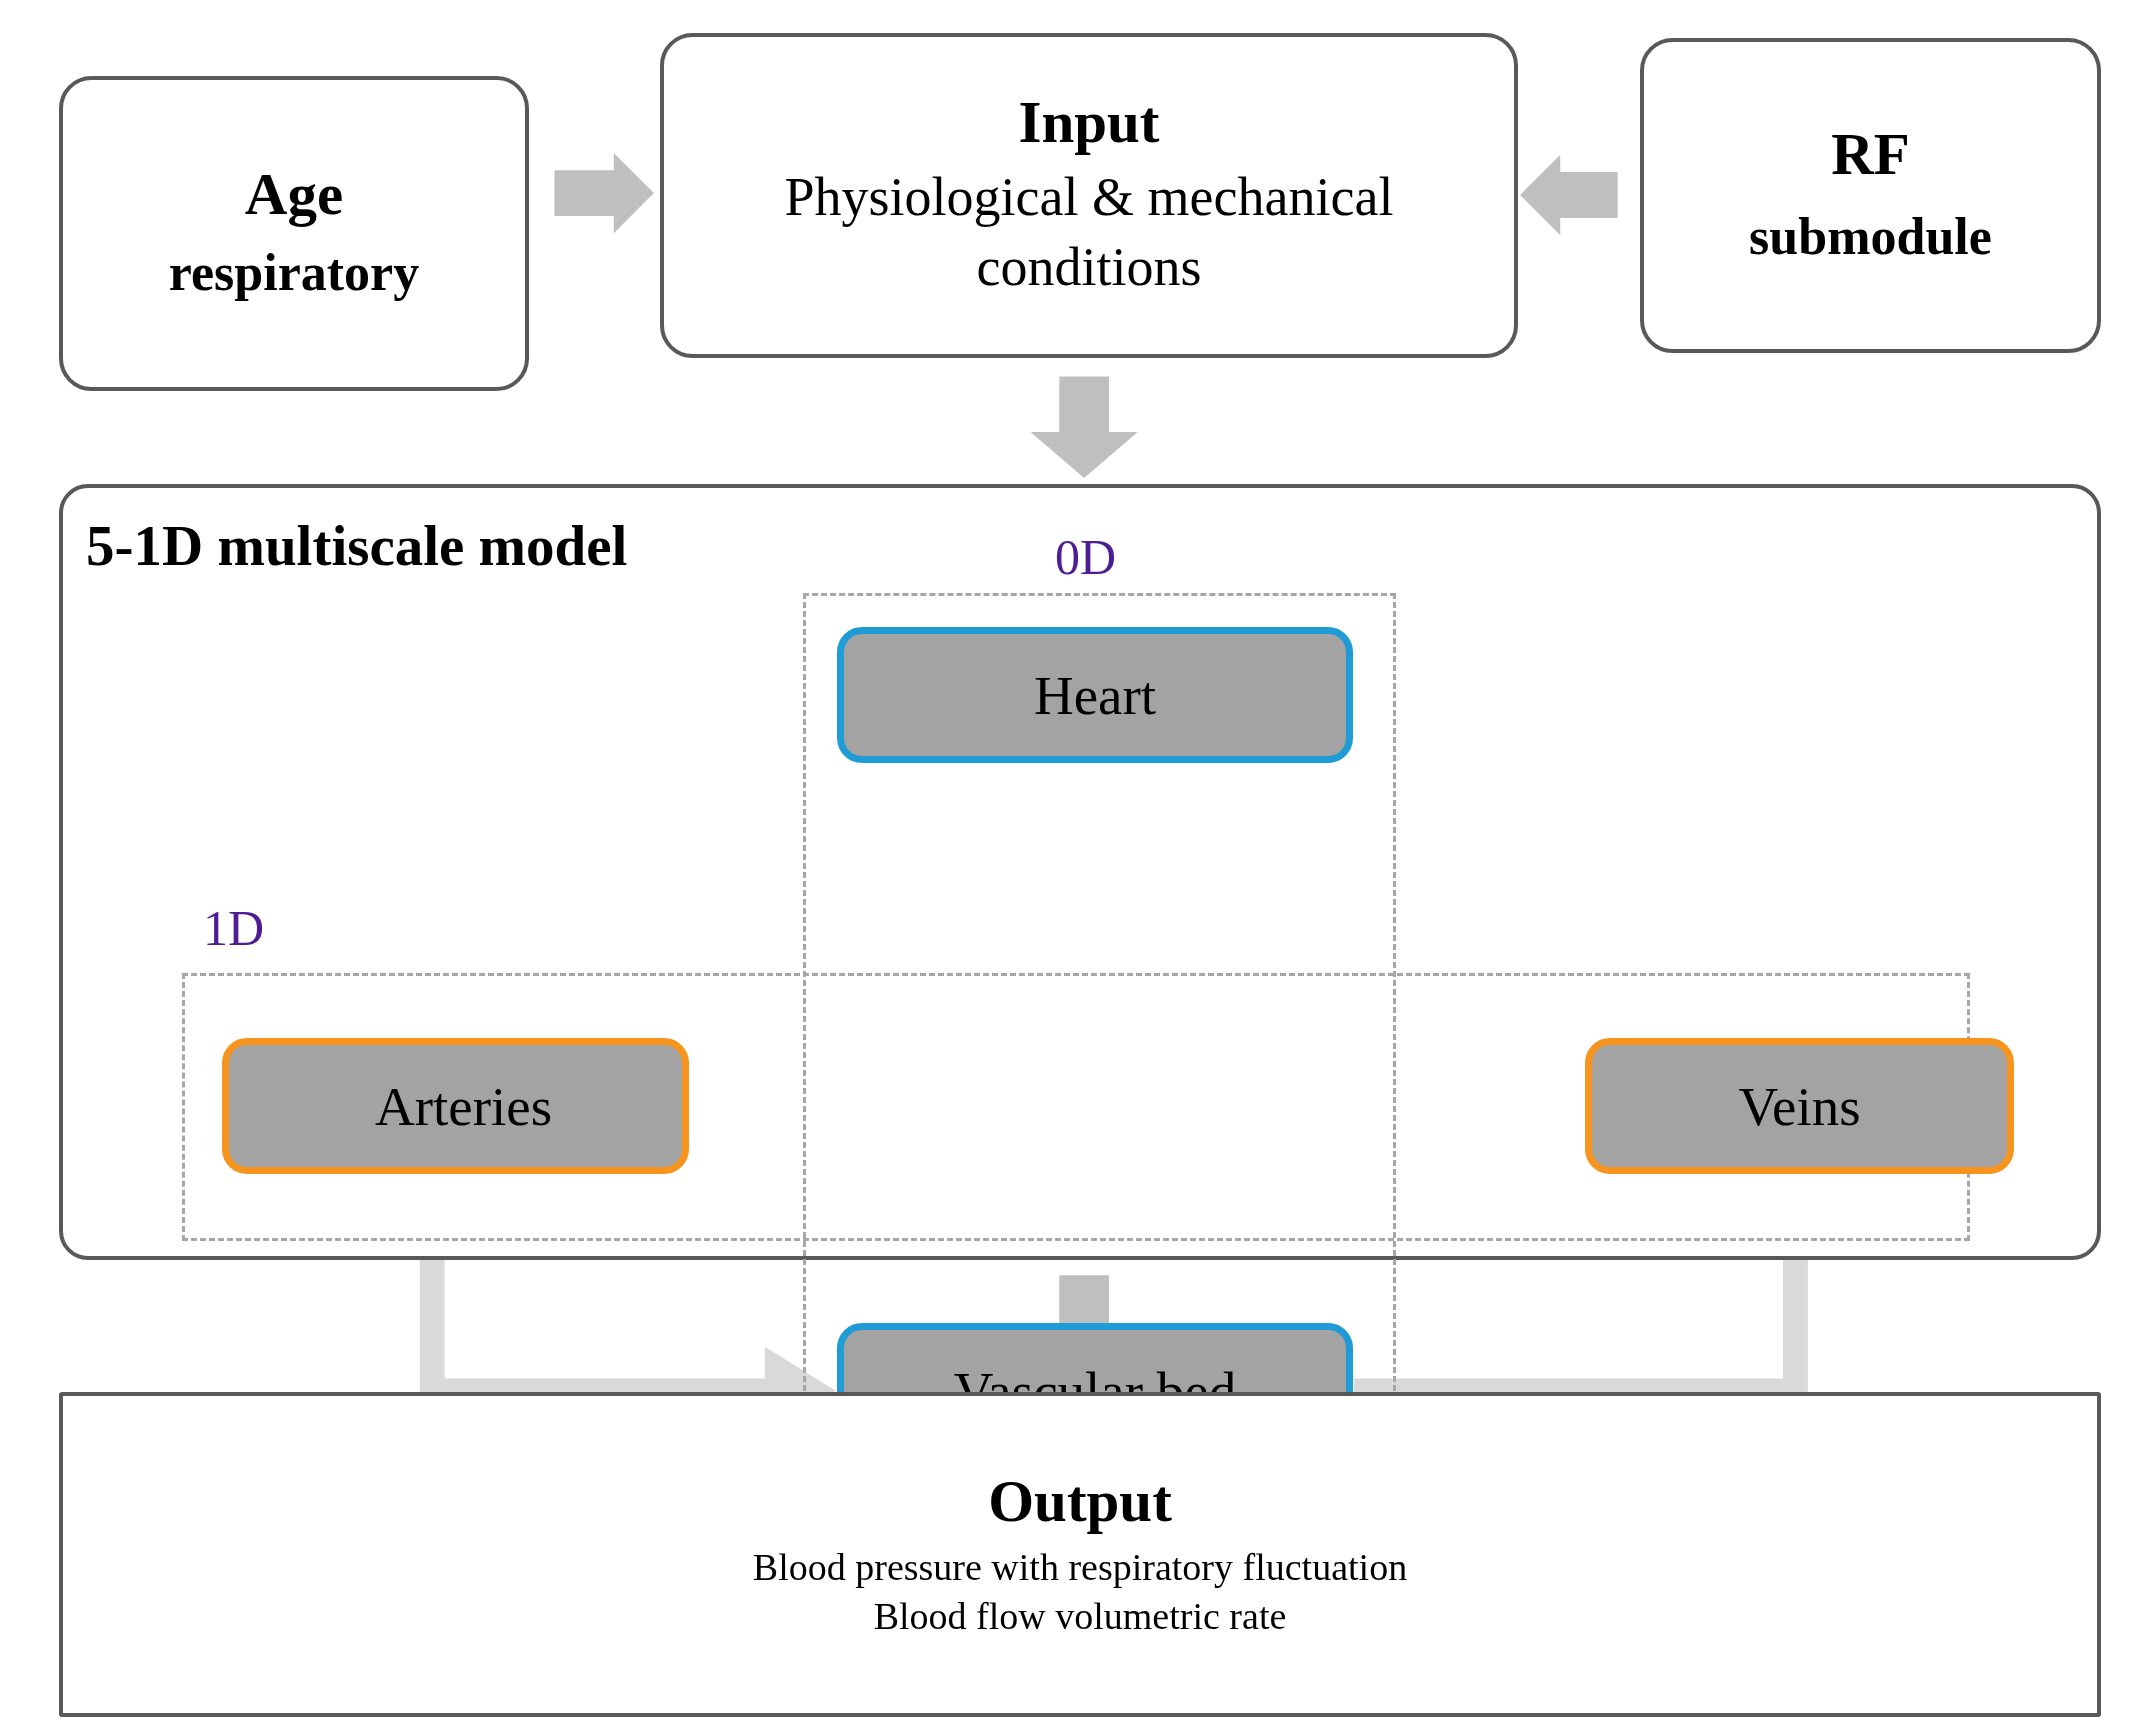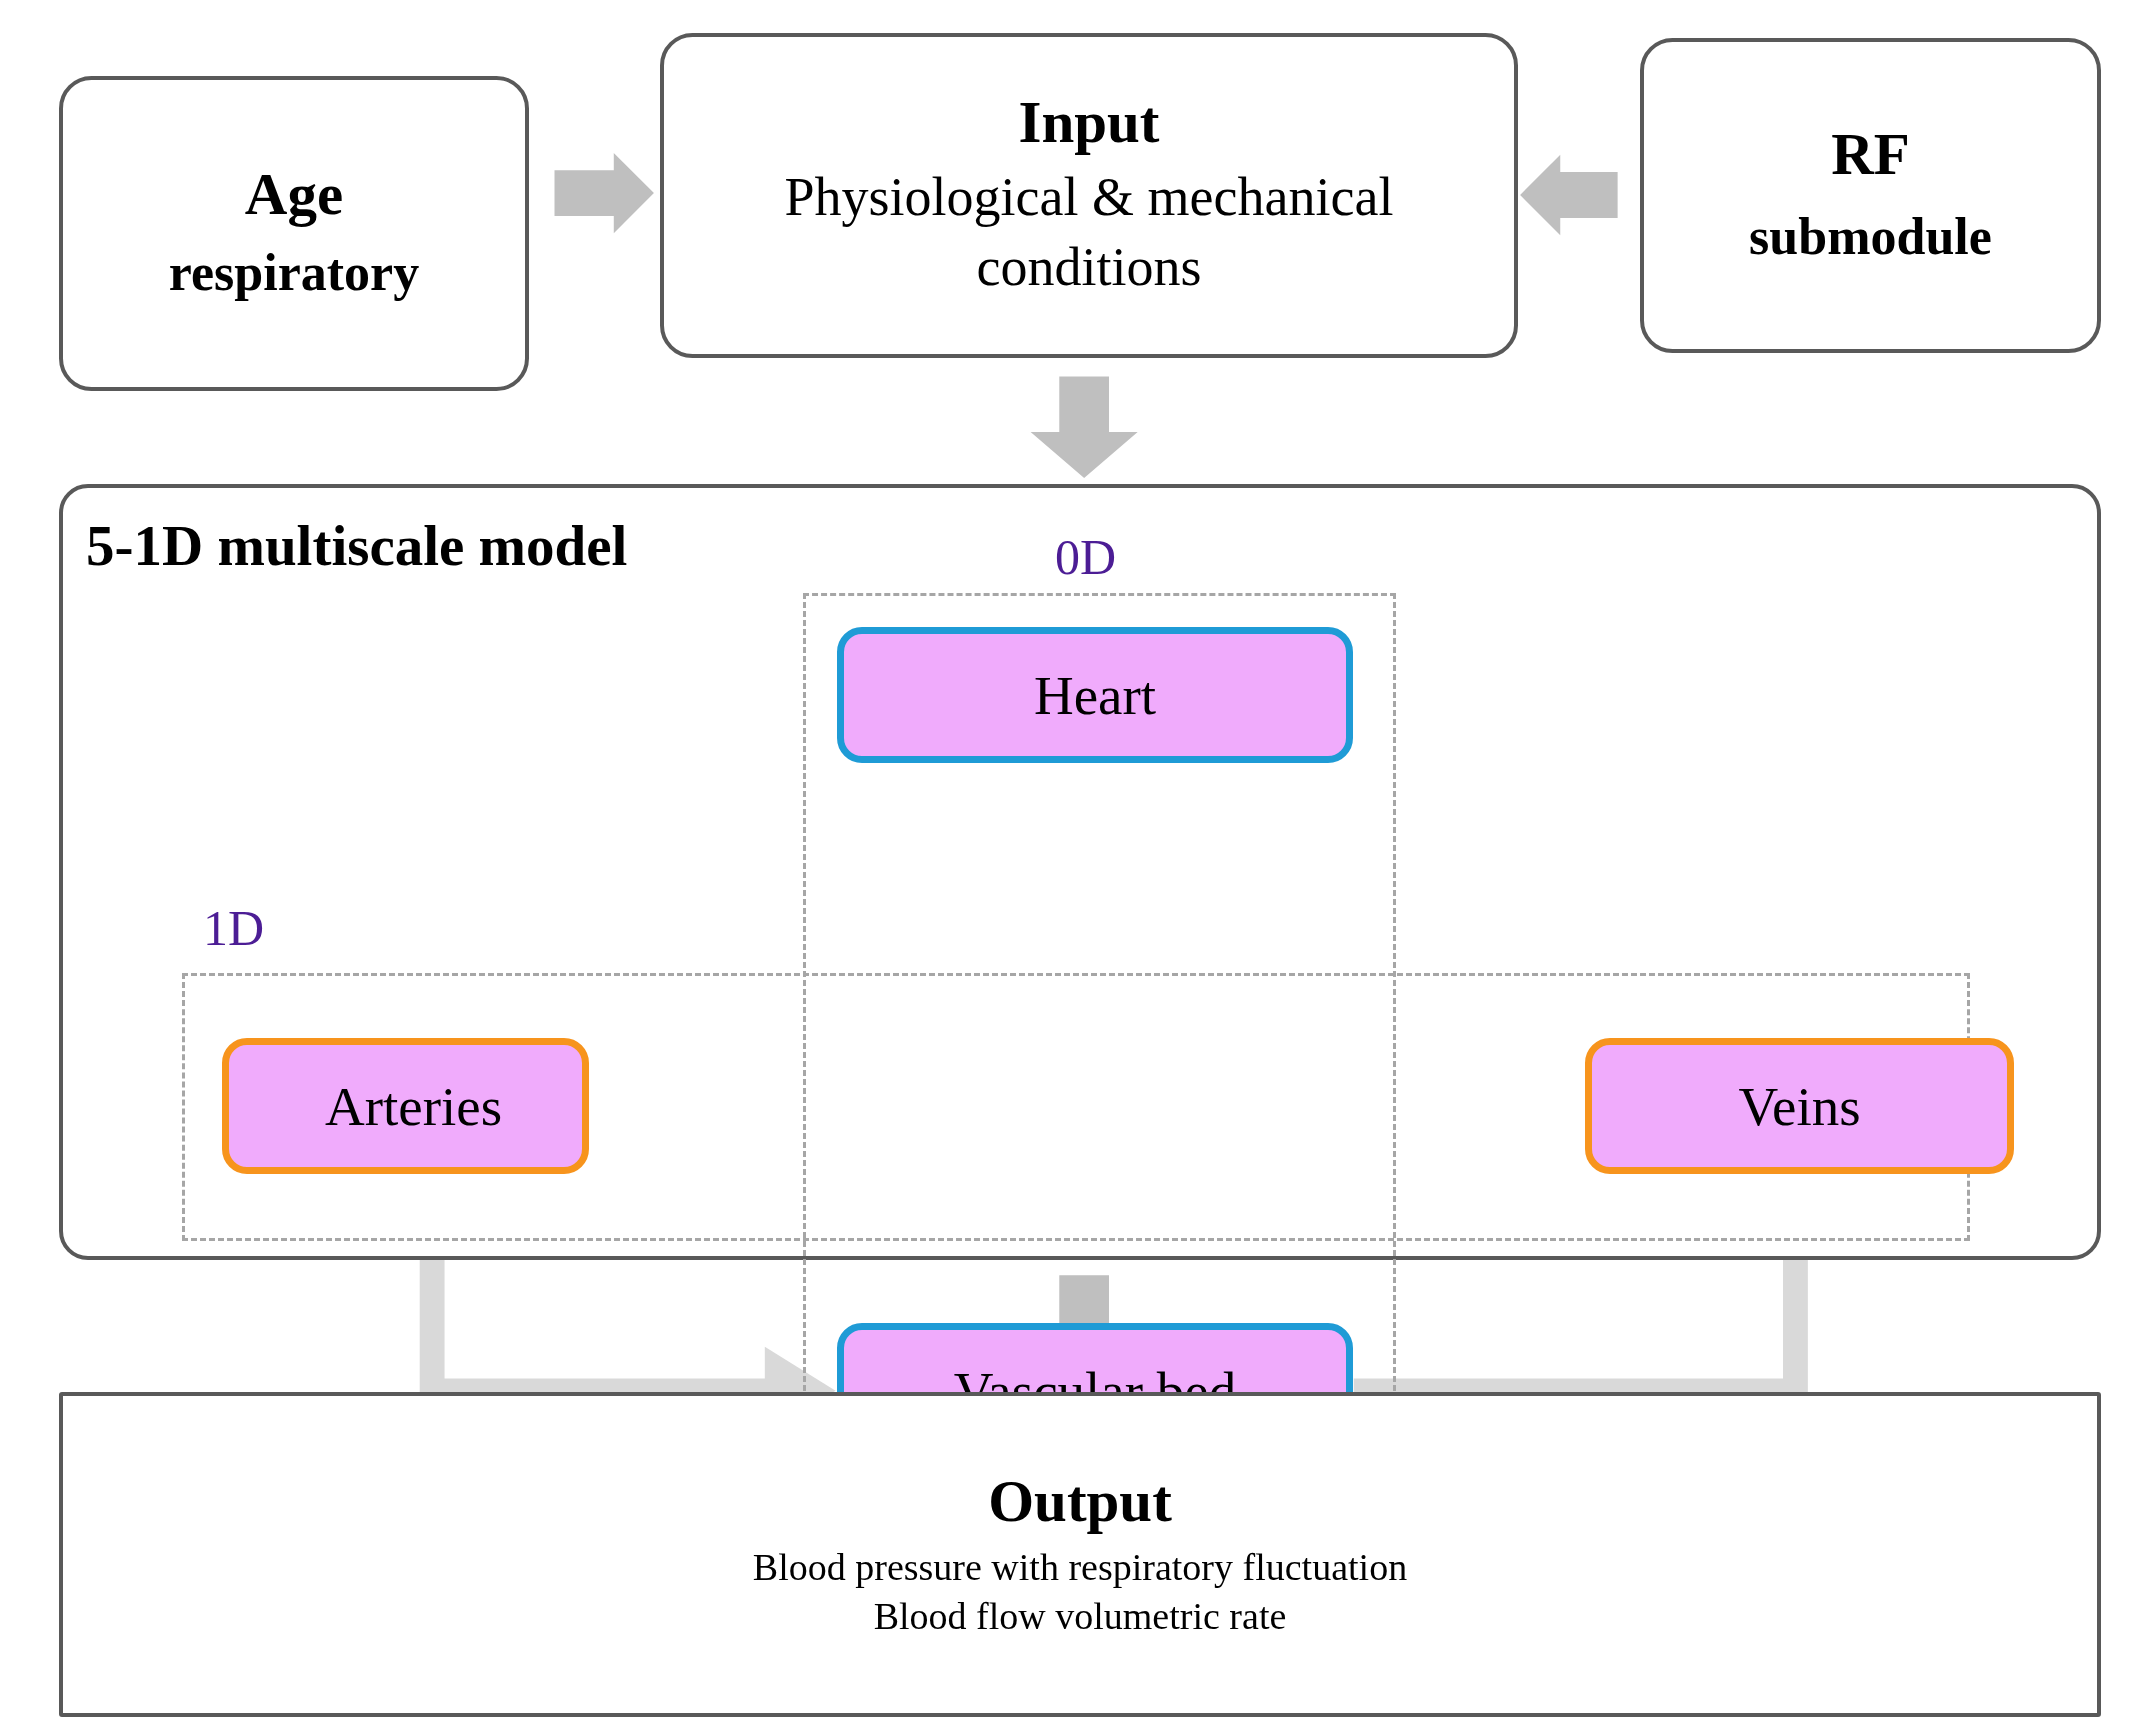--- a/index.html
+++ b/index.html
@@ -106,34 +106,34 @@
     color: #4c1d95;
     white-space: nowrap;
   }
   #label-0d { left: 1055px; top: 528px; }
   #label-1d { left: 203px;  top: 899px; }
 
   
   .nbox {
     position: absolute;
     box-sizing: border-box;
-    background: #f0abfc;
+    background: #a3a3a3;
     border-radius: 25px;
     display: flex;
     align-items: center;
     justify-content: center;
     font-size: 55px;
     color: #000000;
     white-space: nowrap;
   }
   .nbox.blue   { border: 7.6px solid #1f9bd6; }
   .nbox.orange { border: 7.6px solid #f7941d; }
 
   #node-heart   { left: 837px;  top: 627px;  width: 516px;  height: 136px; }
-  #node-arteries{ left: 222px;  top: 1011px; width: 367px;  height: 136px; padding-left: 16px; }
+  #node-arteries{ left: 222px;  top: 1011px; width: 467px;  height: 136px; padding-left: 16px; }
   #node-veins   { left: 1585px; top: 1011px; width: 429px;  height: 136px; }
   #node-vbed    { left: 837px;  top: 1061px; width: 516px;  height: 136px; }
   
 </style>
 </head>
 <body>
 
 <div id="stage">
 
   <svg id="wires" viewBox="0 0 2252 1814" preserveAspectRatio="none">

